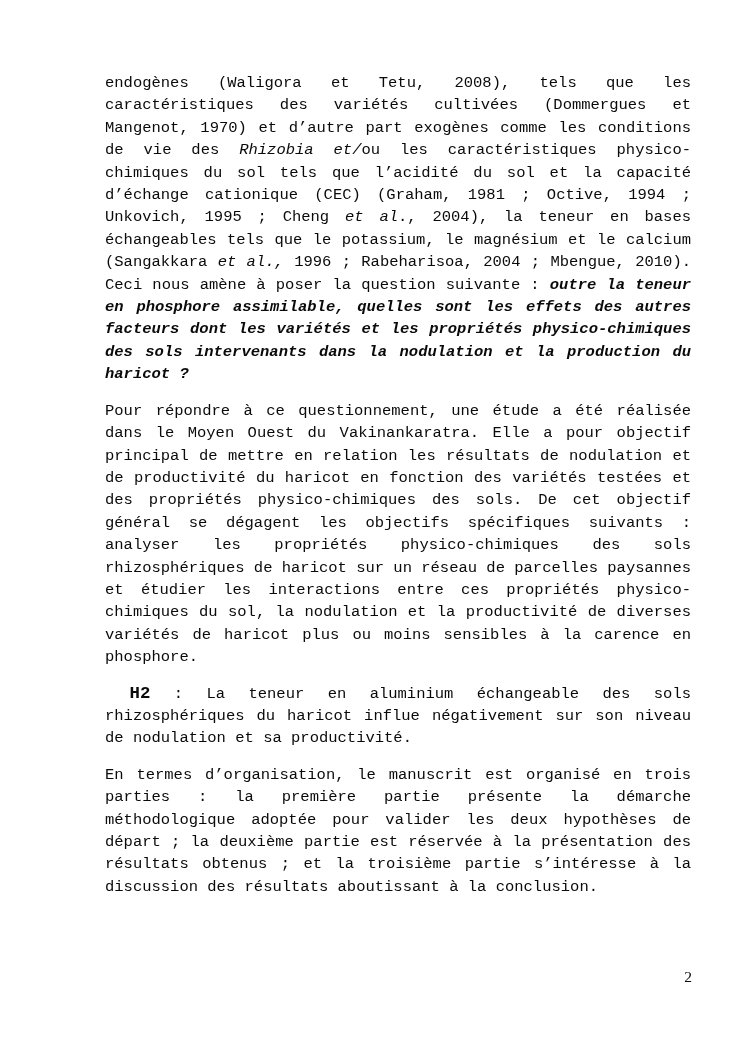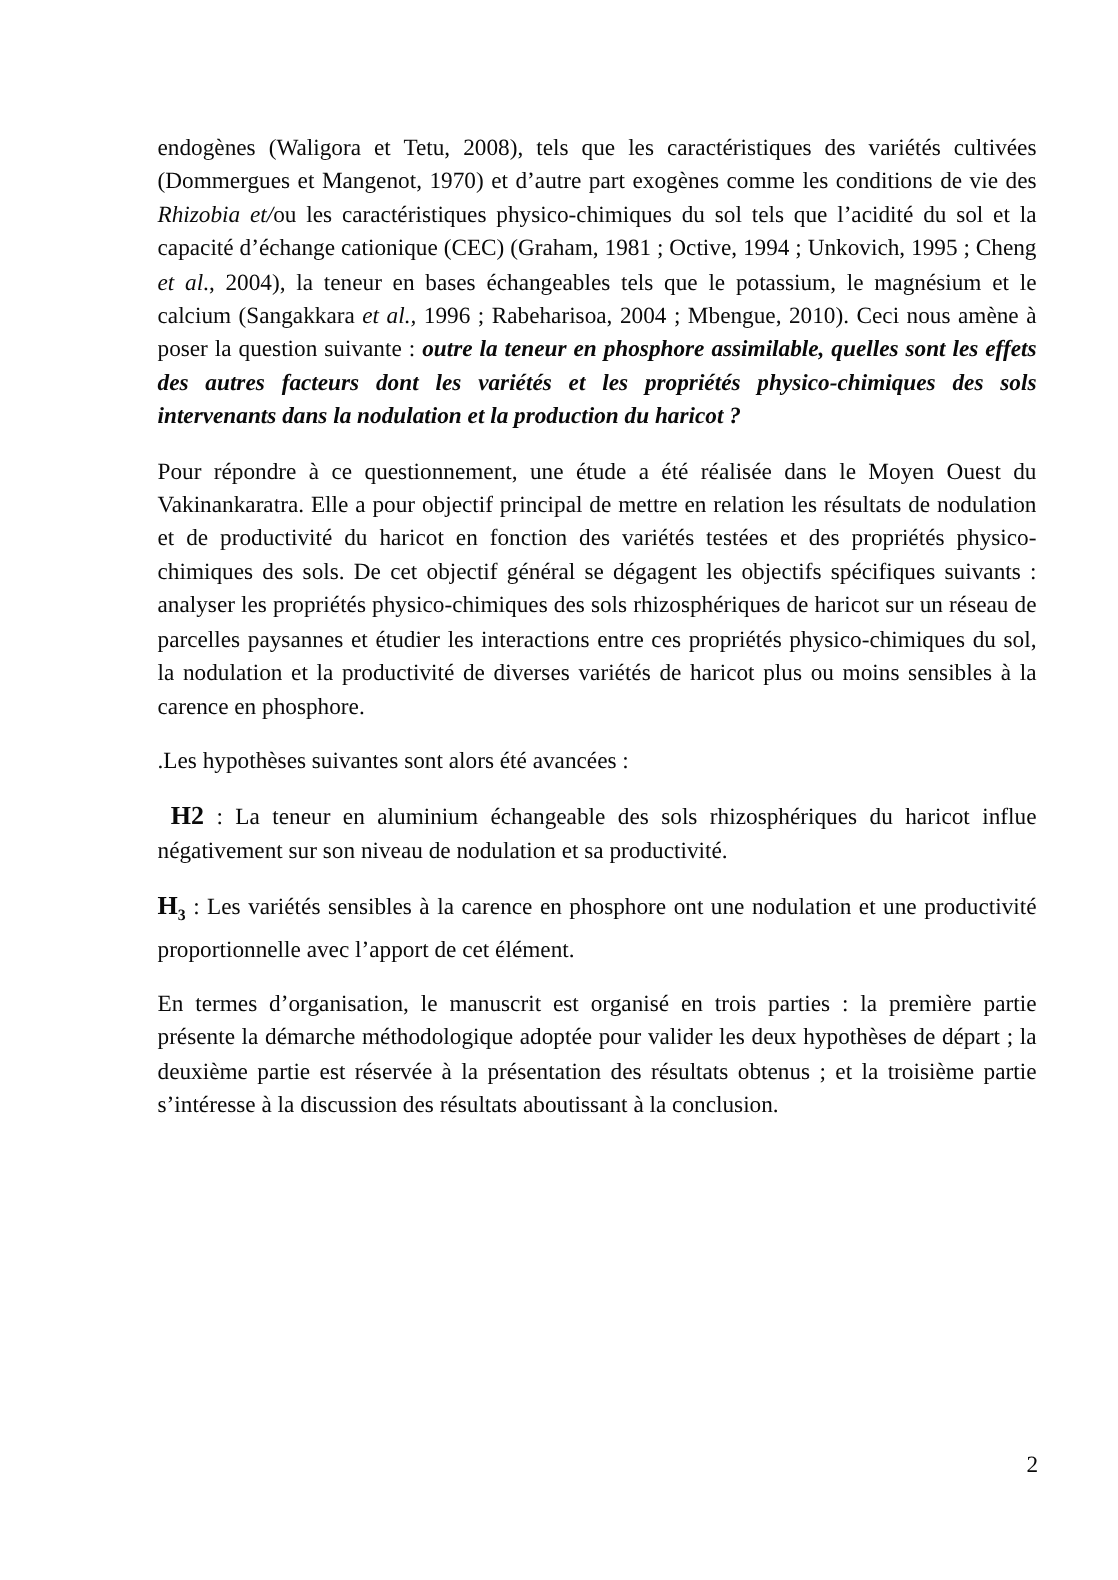--- a/index.html
+++ b/index.html
@@ -12,25 +12,26 @@
     width: 745px;
     height: 1053px;
     background: #ffffff;
     font-family: "Liberation Serif", "DejaVu Serif", serif;
     color: #0a0a0a;
     overflow: hidden;
   }
   .content {
     position: absolute;
     left: 105px;
-    top: 88px;
+    top: 72px;
     width: 586px;
     font-size: 15.5px;
     line-height: 22.4px;
     text-align: justify;
+    font-family: Liberation Mono, monospace;
   }
   p.para {
     margin: 0 0 14px 0;
     padding: 0;
   }
   .run.normal      { font-style: normal;  font-weight: normal; }
   .run.italic      { font-style: italic;  font-weight: normal; }
   .run.bold-italic { font-style: italic;  font-weight: bold; }
   .run.bold-lg     { font-style: normal;  font-weight: bold; font-size: 1.12em; }
   .run.bold-sub    { font-style: normal;  font-weight: bold; vertical-align: sub; font-size: 0.68em; }
@@ -42,19 +43,17 @@
     line-height: 22px;
   }
 </style>
 </head>
 <body>
 
 <div class="page">
   <div class="content">
       <p class="para"><span class="run normal">endogènes (Waligora et Tetu, 2008), tels que les caractéristiques des variétés cultivées (Dommergues et Mangenot, 1970) et d’autre part exogènes comme les conditions de vie des </span><span class="run italic">Rhizobia et/</span><span class="run normal">ou les caractéristiques physico-chimiques du sol tels que l’acidité du sol et la capacité d’échange cationique (CEC) (Graham, 1981 ; Octive, 1994 ; Unkovich, 1995 ; Cheng </span><span class="run italic">et al</span><span class="run normal">., 2004), la teneur en bases échangeables tels que le potassium, le magnésium et le calcium (Sangakkara </span><span class="run italic">et al., </span><span class="run normal">1996 ; Rabeharisoa, 2004 ; Mbengue, 2010). Ceci nous amène à poser la question suivante : </span><span class="run bold-italic">outre la teneur en phosphore assimilable, quelles sont les effets des autres facteurs dont les variétés et les propriétés physico-chimiques des sols intervenants dans la nodulation et la production du haricot ?</span></p>
       <p class="para"><span class="run normal">Pour répondre à ce questionnement, une étude a été réalisée dans le Moyen Ouest du Vakinankaratra. Elle a pour objectif principal de mettre en relation les résultats de nodulation et de productivité du haricot en fonction des variétés testées et des propriétés physico-chimiques des sols. De cet objectif général se dégagent les objectifs spécifiques suivants : analyser les propriétés physico-chimiques des sols rhizosphériques de haricot sur un réseau de parcelles paysannes et étudier les interactions entre ces propriétés physico-chimiques du sol, la nodulation et la productivité de diverses variétés de haricot plus ou moins sensibles à la carence en phosphore.</span></p>
-      <p class="para"><span class="run normal">.Les hypothèses suivantes sont alors été avancées :</span></p>
       <p class="para"><span class="run bold-lg">&nbsp;H2</span><span class="run normal"> : La teneur en aluminium échangeable des sols rhizosphériques du haricot influe négativement sur son niveau de nodulation et sa productivité.</span></p>
-      <p class="para"><span class="run bold-lg">H</span><span class="run bold-sub">3</span><span class="run normal"> : Les variétés sensibles à la carence en phosphore ont une nodulation et une productivité proportionnelle avec l’apport de cet élément.</span></p>
       <p class="para"><span class="run normal">En termes d’organisation, le manuscrit est organisé en trois parties : la première partie présente la démarche méthodologique adoptée pour valider les deux hypothèses de départ ; la deuxième partie est réservée à la présentation des résultats obtenus ; et la troisième partie s’intéresse à la discussion des résultats aboutissant à la conclusion.</span></p>
     </div>
   <div class="page-number">2</div>
 </div>
 
 </body></html>

